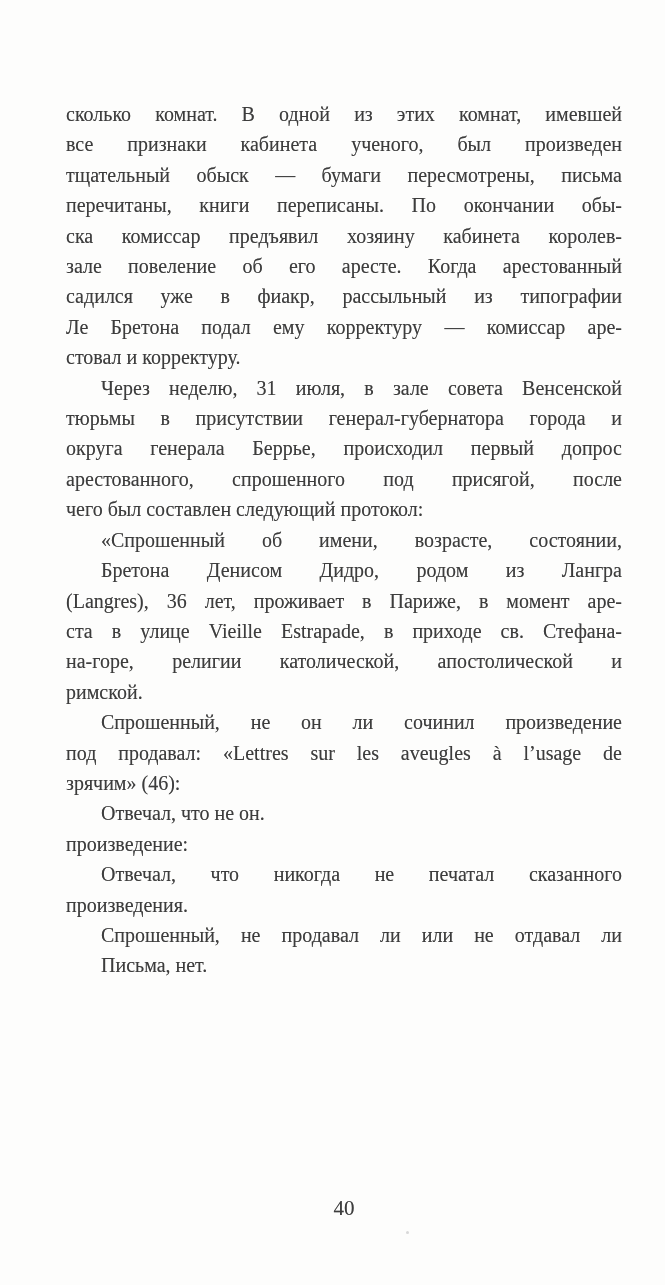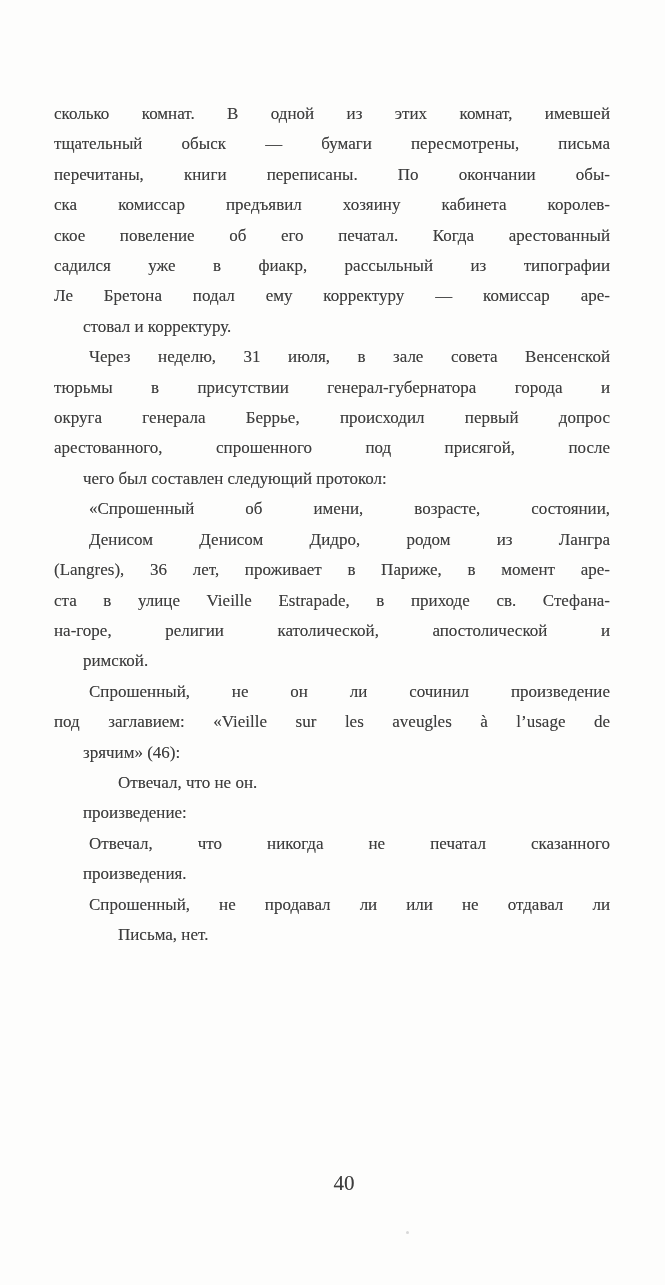--- a/index.html
+++ b/index.html
@@ -13,38 +13,38 @@
     font-family:"Liberation Serif","DejaVu Serif",serif;
     overflow:hidden;
   }
   .page{
     position:relative;
     width:665px;height:1285px;
     background:var(--paper);
   }
   .text-block{
     position:absolute;
-    left:54px;top:99px;
+    left:66px;top:99px;
     width:556px;
     color:var(--ink);
-    font-size:17px;
+    font-size:20px;
     line-height:30.4px;
     text-shadow:0 0 0.6px rgba(61,61,61,0.45);
   }
   .line{
     text-align:justify;
     white-space:normal;
   }
   .line.fill{ text-align-last:justify; }
-  .line.end{ text-align-last:left;margin-left:29px; }
+  .line.end{ text-align-last:left; }
   .line.indent{ padding-left:35px; }
   .seg.italic{ }
   .page-number{
     position:absolute;
-    left:66px;top:1170px;
+    left:66px;top:1195px;
     width:556px;
     text-align:center;
     color:var(--ink);
     font-size:21px;
     line-height:26px;
     text-shadow:0 0 0.6px rgba(61,61,61,0.45);
   }
   .scan-speck{
     position:absolute;
     left:406px;top:1231px;
@@ -52,40 +52,41 @@
     border-radius:50%;
     background:#d8d8d8;
   }
 </style>
 </head>
 <body>
 
 <div class="page">
   <div class="text-block">
       <div class="line fill"><span class="seg">сколько комнат. В одной из этих комнат, имевшей</span></div>
+      <div class="line fill"><span class="seg">все признаки кабинета ученого, был произведен</span></div>
       <div class="line fill"><span class="seg">тщательный обыск — бумаги пересмотрены, письма</span></div>
       <div class="line fill"><span class="seg">перечитаны, книги переписаны. По окончании обы-</span></div>
       <div class="line fill"><span class="seg">ска комиссар предъявил хозяину кабинета королев-</span></div>
-      <div class="line fill"><span class="seg">ское повеление об его печатал. Когда арестованный</span></div>
+      <div class="line fill"><span class="seg">зале повеление об его аресте. Когда арестованный</span></div>
       <div class="line fill"><span class="seg">садился уже в фиакр, рассыльный из типографии</span></div>
       <div class="line fill"><span class="seg">Ле Бретона подал ему корректуру — комиссар аре-</span></div>
       <div class="line end"><span class="seg">стовал и корректуру.</span></div>
       <div class="line fill indent"><span class="seg">Через неделю, 31 июля, в зале совета Венсенской</span></div>
       <div class="line fill"><span class="seg">тюрьмы в присутствии генерал-губернатора города и</span></div>
       <div class="line fill"><span class="seg">округа генерала Беррье, происходил первый допрос</span></div>
       <div class="line fill"><span class="seg">арестованного, спрошенного под присягой, после</span></div>
       <div class="line end"><span class="seg">чего был составлен следующий протокол:</span></div>
       <div class="line fill indent"><span class="seg">«Спрошенный об имени, возрасте, состоянии,</span></div>
-      <div class="line fill indent"><span class="seg">Денисом </span><span class="seg italic">Денисом Дидро</span><span class="seg">, родом из Лангра</span></div>
+      <div class="line fill indent"><span class="seg">Бретона </span><span class="seg italic">Денисом Дидро</span><span class="seg">, родом из Лангра</span></div>
       <div class="line fill"><span class="seg">(Langres), 36 лет, проживает в Париже, в момент аре-</span></div>
       <div class="line fill"><span class="seg">ста в улице Vieille Estrapade, в приходе св. Стефана-</span></div>
       <div class="line fill"><span class="seg">на-горе, религии католической, апостолической и</span></div>
       <div class="line end"><span class="seg">римской.</span></div>
       <div class="line fill indent"><span class="seg">Спрошенный, не он ли сочинил произведение</span></div>
-      <div class="line fill"><span class="seg">под заглавием: «Vieille sur les aveugles à l’usage de</span></div>
+      <div class="line fill"><span class="seg">под продавал: «Lettres sur les aveugles à l’usage de</span></div>
       <div class="line end"><span class="seg">зрячим» (46):</span></div>
       <div class="line end indent"><span class="seg">Отвечал, что не он.</span></div>
       <div class="line end"><span class="seg">произведение:</span></div>
       <div class="line fill indent"><span class="seg">Отвечал, что никогда не печатал сказанного</span></div>
       <div class="line end"><span class="seg">произведения.</span></div>
       <div class="line fill indent"><span class="seg">Спрошенный, не продавал ли или не отдавал ли</span></div>
       <div class="line end indent"><span class="seg">Письма, нет.</span></div>
     </div>
   <div class="page-number">40</div>
   <div class="scan-speck"></div>

